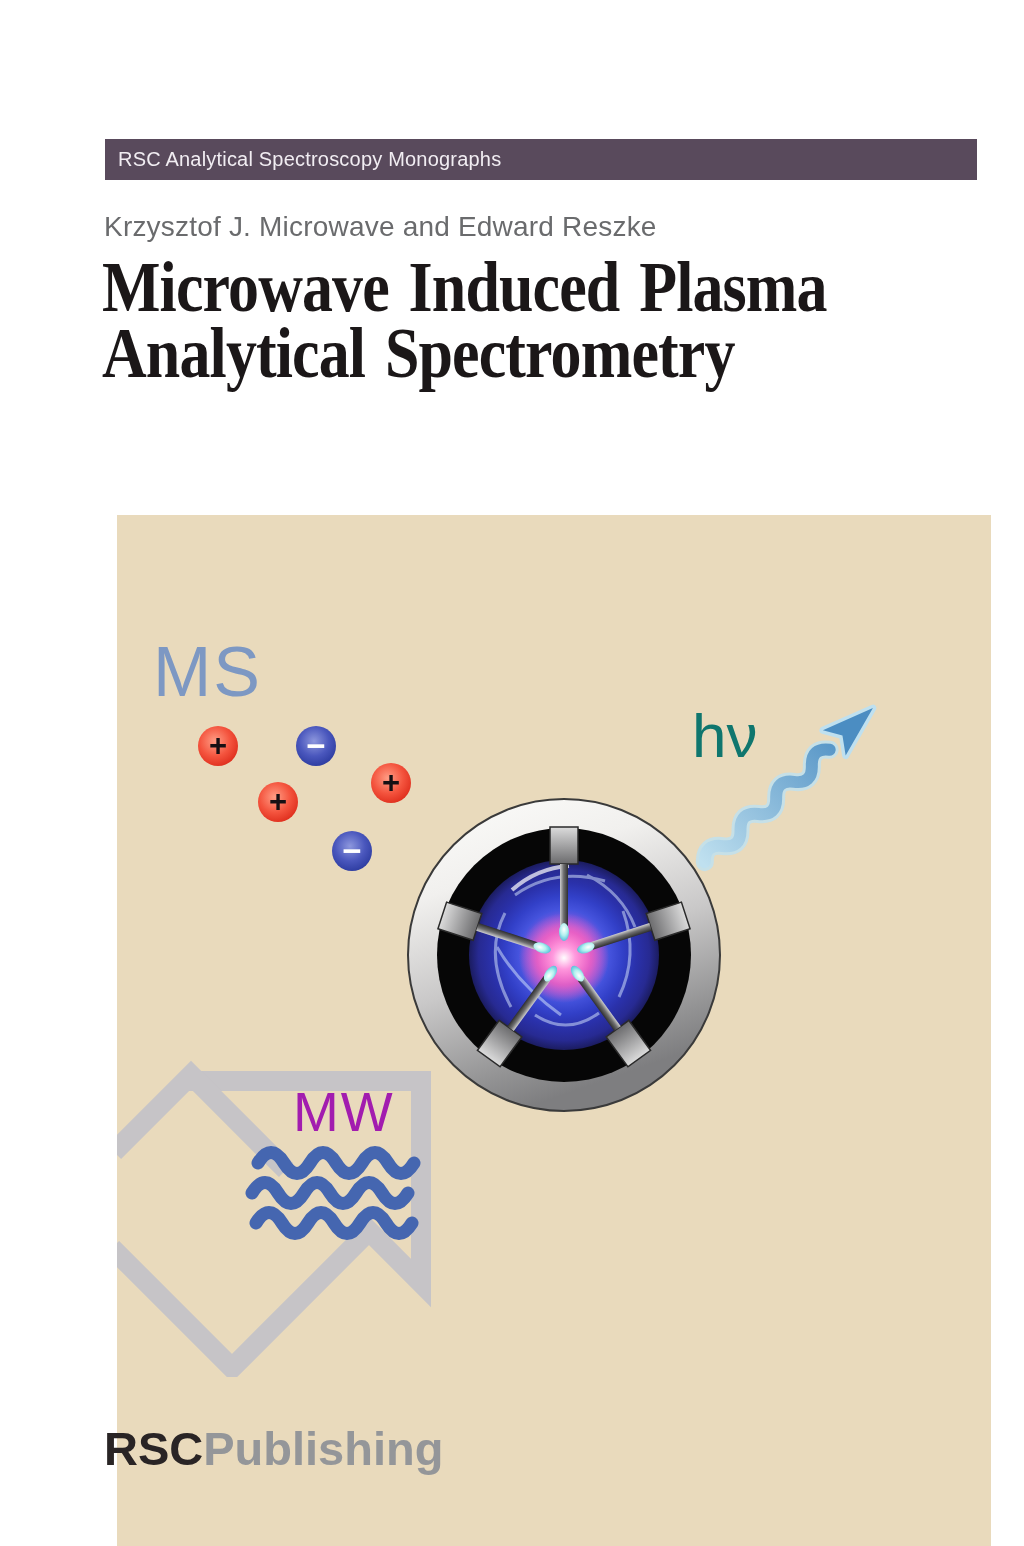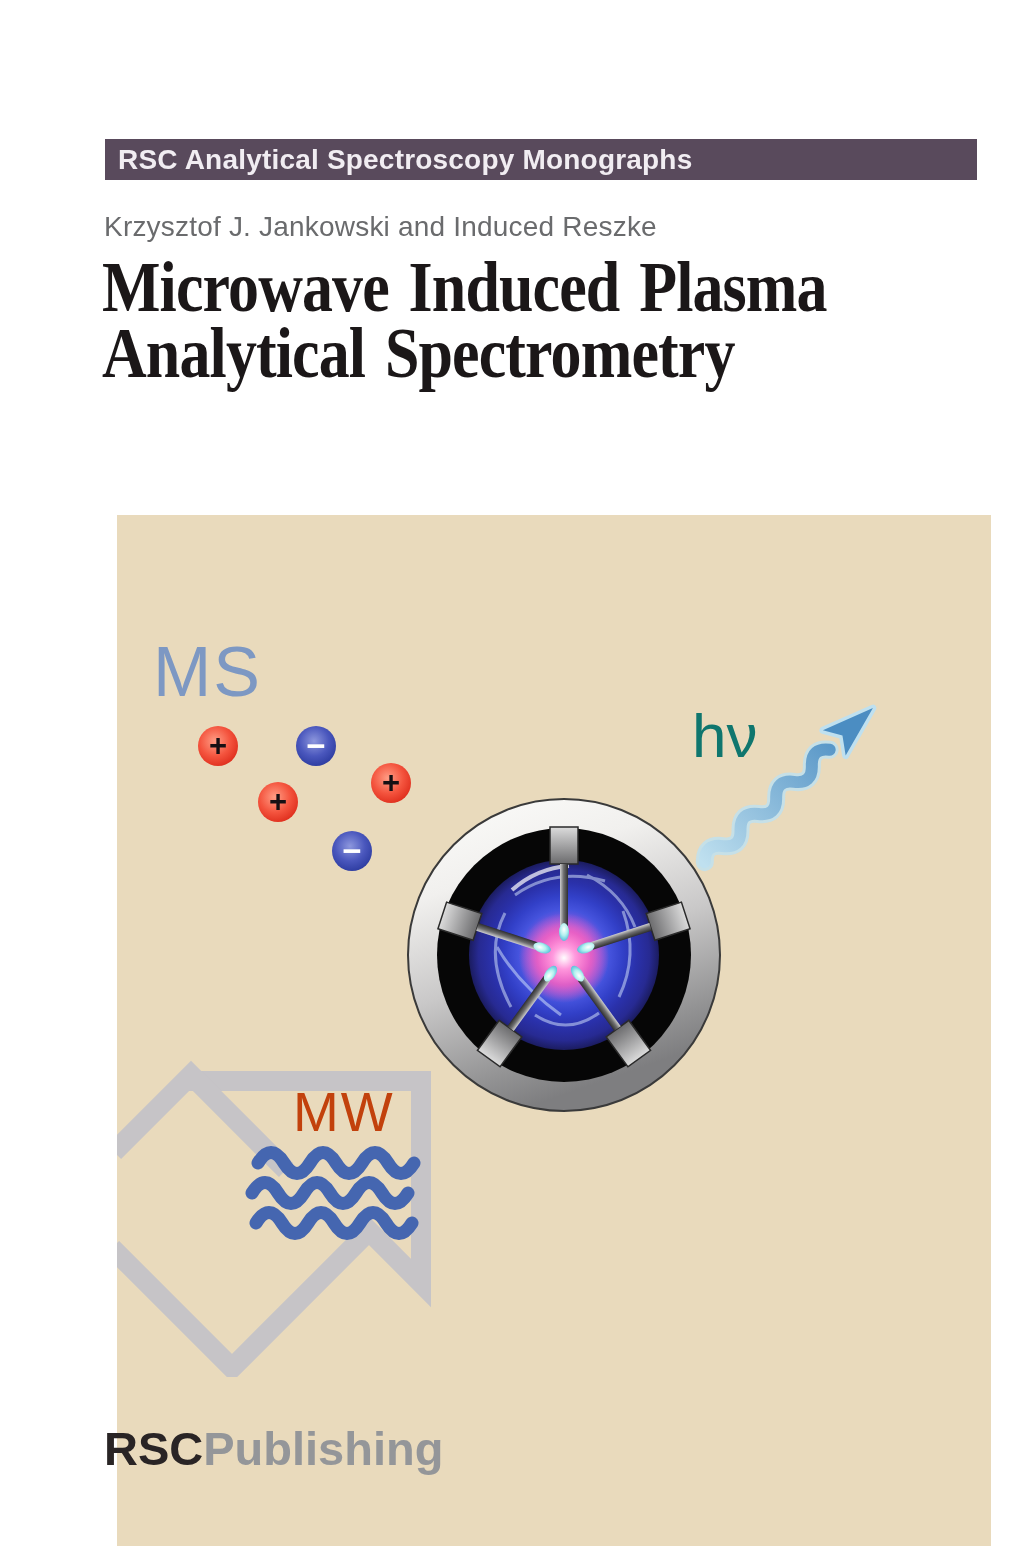--- a/index.html
+++ b/index.html
@@ -3,21 +3,21 @@
 <meta charset="utf-8">
 <style>
   html,body{margin:0;padding:0;}
   body{
     width:1024px;height:1546px;position:relative;background:#ffffff;
     font-family:"Liberation Sans", sans-serif;overflow:hidden;
   }
   .banner{
     position:absolute;left:105px;top:139px;width:872px;height:41px;
     display:flex;align-items:center;padding-left:13px;box-sizing:border-box;
-    font-size:28px;letter-spacing:.2px;font-weight:700;
+    font-size:20px;letter-spacing:.2px;font-weight:400;
   }
   .authors{
     position:absolute;left:104px;top:211px;font-size:28px;color:#6a6b6d;
     letter-spacing:.2px;
   }
   .title{
     position:absolute;left:102px;top:254px;
     font-family:"Liberation Serif", serif;font-weight:700;
     font-size:72px;line-height:66px;
     transform:scaleX(.86);transform-origin:left top;white-space:nowrap;
@@ -54,21 +54,21 @@
   .garrow{fill:none;stroke-width:20;stroke-linejoin:miter;}
   .wave{fill:none;stroke-width:13;stroke-linecap:round;}
 </style>
 </head>
 <body>
 
 <div class="banner" style="background-color: rgb(89, 74, 92); color: rgb(241, 237, 242);">
   <span>RSC Analytical Spectroscopy Monographs</span>
 </div>
 
-<div class="authors">Krzysztof J. Jankowski and Induced Reszke</div>
+<div class="authors">Krzysztof J. Microwave and Edward Reszke</div>
 
 <div class="title" style="color: rgb(27, 23, 24);">
   <div>Microwave Induced Plasma</div>
   <div>Analytical Spectrometry</div>
 </div>
 
 <div class="panel" style="background-color: rgb(233, 218, 188);">
 
   <svg width="874" height="862" viewBox="0 0 874 862">
     <defs>
@@ -161,21 +161,21 @@
     <g transform="translate(585,347) rotate(-42)">
       <path d="M2,2 q12,-14 24,0 t24,0 t24,0 t24,0 t24,0 t24,0 t24,0" fill="none" stroke-width="18" stroke-linecap="round" opacity="0.85" style="stroke: rgb(191, 224, 239);"></path>
       <path d="M2,2 q12,-14 24,0 t24,0 t24,0 t24,0 t24,0 t24,0 t24,0" fill="none" stroke="url(#gPhoton)" stroke-width="12" stroke-linecap="round"></path>
       <path d="M178,-17 L230,0 L178,17 L189,0 Z" stroke-width="7" stroke-linejoin="round" style="fill: rgb(75, 141, 194); stroke: rgb(191, 224, 239);"></path>
       <path d="M178,-17 L230,0 L178,17 L189,0 Z" style="fill: rgb(75, 141, 194);"></path>
     </g>
   </svg>
 
   <div class="lbl lbl-ms" style="color: rgb(125, 152, 195);">MS</div>
   <div class="lbl lbl-hv" style="color: #0f766e;">hν</div>
-  <div class="lbl lbl-mw" style="color: #c2410c;">MW</div>
+  <div class="lbl lbl-mw" style="color: #a21caf;">MW</div>
 
   <div>
       <div class="ion cation" style="left: 81px; top: 211px;">+</div>
       <div class="ion electron" style="left: 179px; top: 211px;">−</div>
       <div class="ion cation" style="left: 141px; top: 267px;">+</div>
       <div class="ion cation" style="left: 254px; top: 248px;">+</div>
       <div class="ion electron" style="left: 215px; top: 316px;">−</div>
     </div>
 </div>
 

